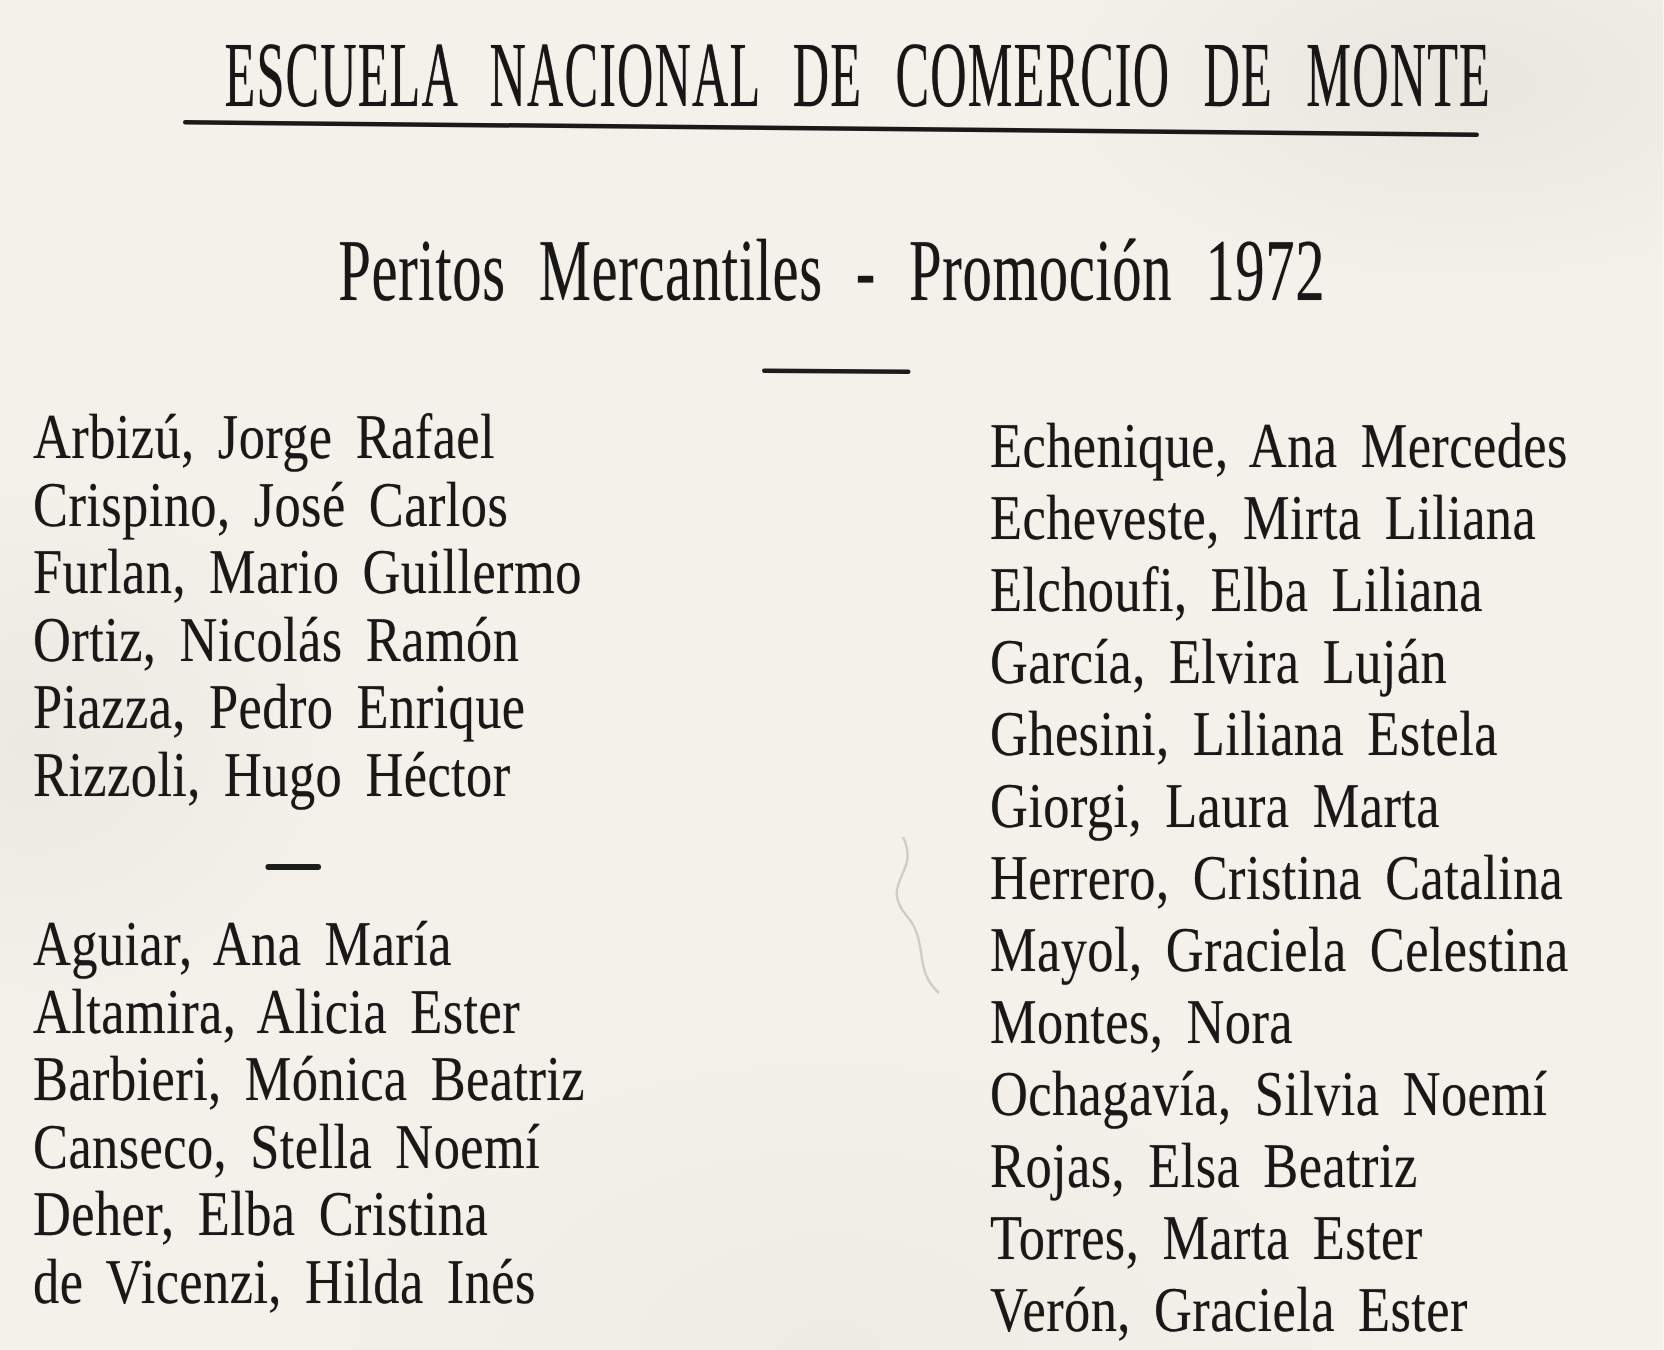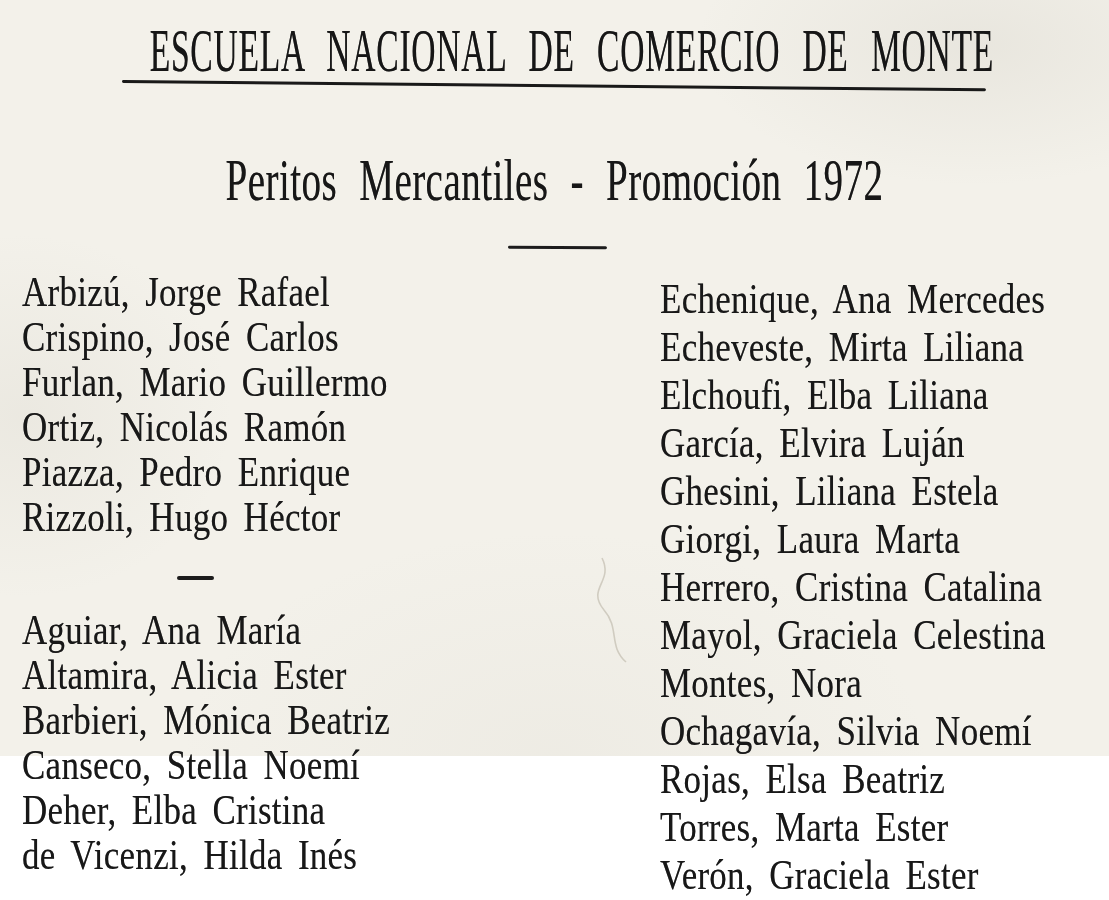--- a/index.html
+++ b/index.html
@@ -9,21 +9,21 @@
   body {
     width: 1109px;
     height: 900px;
     overflow: hidden;
     font-family: "Liberation Serif", "DejaVu Serif", serif;
     color: #1a1a1a;
   }
   .page {
     position: relative;
     width: 1109px;
-    height: 756px;
+    height: 900px;
     background:
       radial-gradient(ellipse 400px 200px at 88% 6%, rgba(185,180,168,0.18), transparent 70%),
       radial-gradient(ellipse 300px 260px at 2% 55%, rgba(190,185,172,0.15), transparent 70%),
       radial-gradient(ellipse 500px 300px at 50% 100%, rgba(200,196,184,0.12), transparent 75%),
       #f3f1ea;
   }
   
   .title {
     position: absolute;
     top: 14px;

